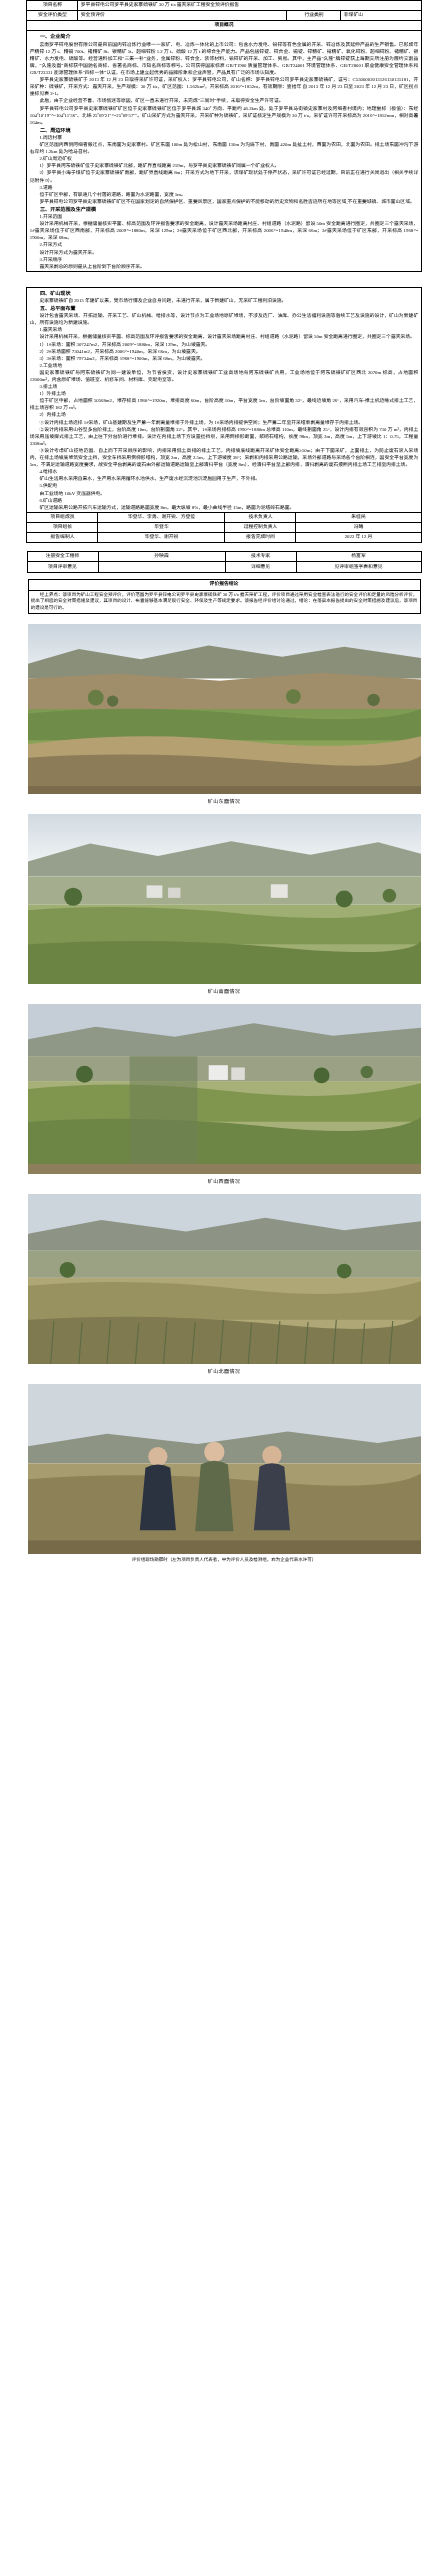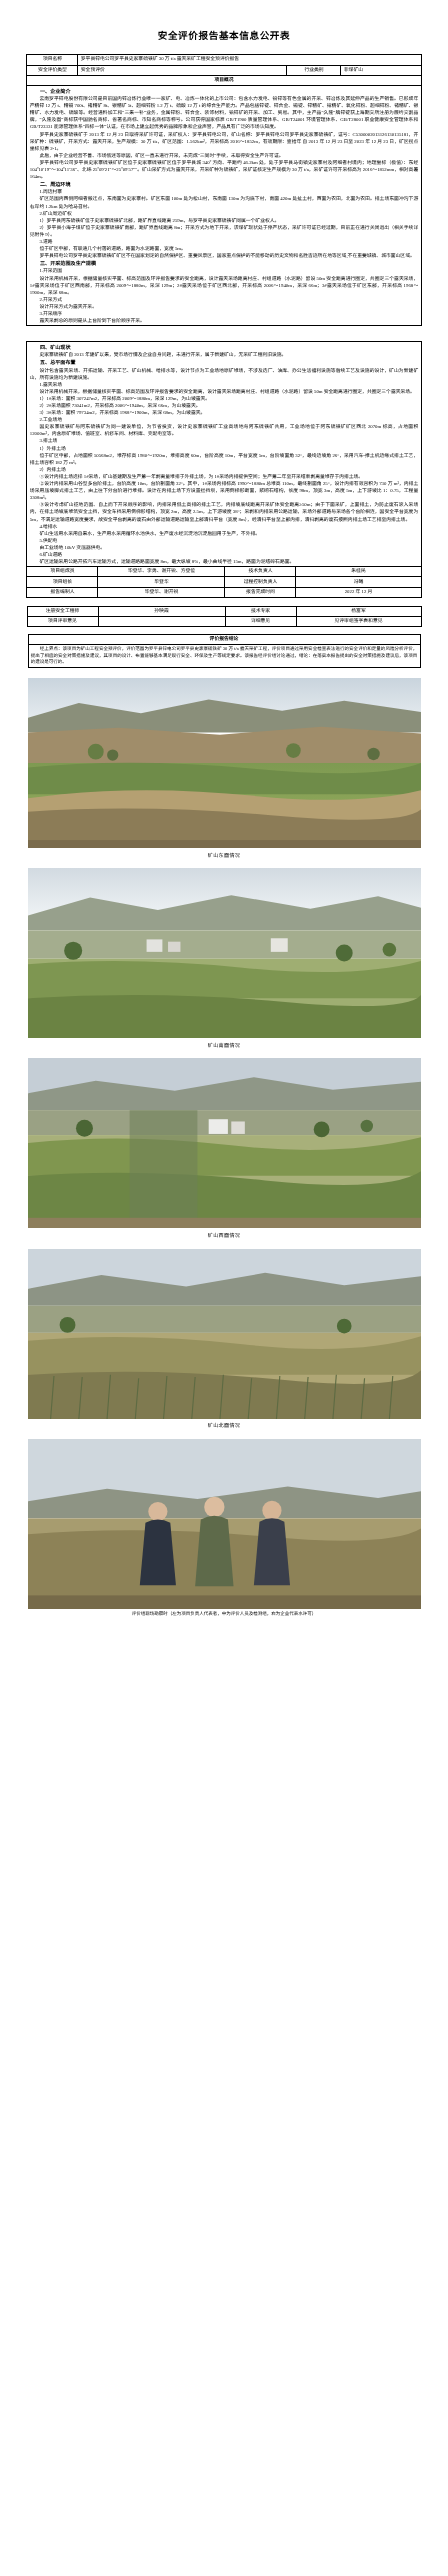--- a/index.html
+++ b/index.html
@@ -63,21 +63,20 @@
     width:393px;margin:2.3px auto 0 auto;
     font-size:4.5px;text-align:center;line-height:1.5;
   }
   .note-cell{font-size:4.5px;line-height:1.5;padding:2.3px 3.4px;}
 </style>
 </head>
 <body>
 
 <div class="page">
 
-  <div class="doc-title">安全评价报告基本信息公开表</div>
 
   <table class="grid">
     <colgroup>
         <col style="width:51px">
         <col style="width:209px">
         <col style="width:54px">
         <col style="width:80px">
       </colgroup>
     <tbody>
       <tr>

